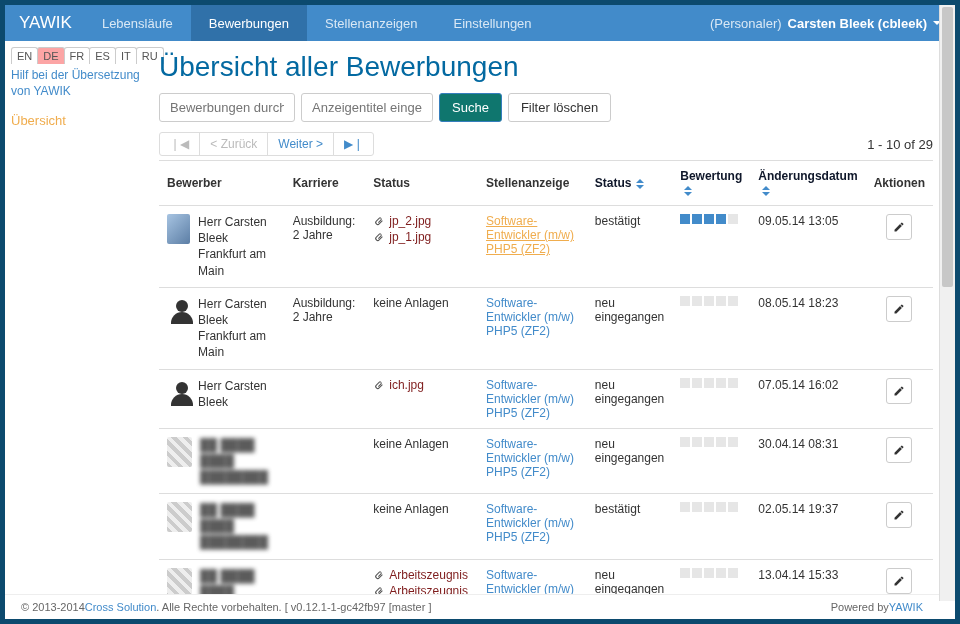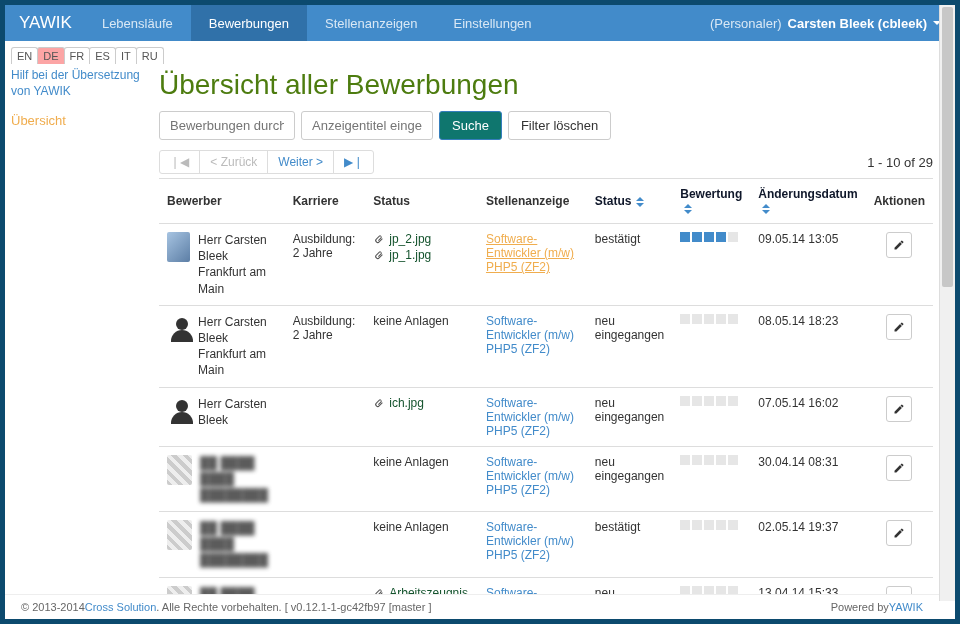--- a/index.html
+++ b/index.html
@@ -22,21 +22,21 @@
 
 .below{display:flex}
 .leftcol{width:148px;padding:6px 4px 6px 6px}
 .lang-tabs{display:flex;gap:0;margin-bottom:4px}
 .lang-tabs .lt{border:1px solid #ccc;border-bottom:none;background:#fff;padding:2px 5px;font-size:11px;border-radius:3px 3px 0 0;margin-right:-1px;color:#555}
 .lang-tabs .lt.active{background:#fca5a5}
 .help-link{display:block;font-size:12px;color:#428bca;line-height:1.3;margin-bottom:10px}
 .side-link{display:block;color:#f0ad4e;font-size:13px;padding:4px 0}
 
 .maincol{flex:1;padding:8px 22px 4px 6px}
-h1{font-size:28px;font-weight:400;margin:20px 0 10px 0;color:#4d7c0f}
+h1{font-size:28px;font-weight:400;margin:2px 0 10px 0;color:#0369a1}
 
 
 .toolbar{display:flex;gap:6px;margin-bottom:10px}
 .form-control{border:1px solid #ccc;border-radius:3px;padding:6px 10px;font-size:13px;color:#999;background:#fff}
 .form-control.search{width:136px}
 .form-control.title{width:132px}
 .btn{border:1px solid transparent;border-radius:3px;padding:6px 12px;font-size:13px;cursor:pointer}
 .btn-primary{background:#0f766e;color:#fff;border-color:#357ebd}
 .btn-default{background:#fff;color:#333;border-color:#ccc}
 
@@ -74,21 +74,21 @@
 .avatar.silhouette::before{content:"";position:absolute;left:9px;top:4px;width:12px;height:12px;border-radius:50%;background:#333}
 .avatar.silhouette::after{content:"";position:absolute;left:4px;top:16px;width:22px;height:12px;border-radius:11px 11px 0 0;background:#333}
 .avatar.pixel{background:repeating-linear-gradient(45deg,#ccc 0 4px,#eee 4px 8px)}
 .app-cell{display:flex;gap:8px}
 .app-text{line-height:1.35}
 .app-text .line2{color:#333}
 .blur2{filter:blur(2px);opacity:.8}
 
 .attach{display:flex;align-items:center;gap:4px;margin-bottom:2px}
 .attach svg{width:12px;height:12px;fill:#555}
-.attach a{color:#14532d}
+.attach a{color:#7f1d1d}
 .noattach{color:#333}
 
 .job-link{color:#428bca}
 .job-link.highlight{color:#f0ad4e;text-decoration:underline}
 
 .rating{display:flex;gap:2px}
 .rating .sq{width:10px;height:10px;background:#e6e6e6}
 .rating .sq.on{background:#428bca}
 
 .edit-btn{width:26px;height:26px;border:1px solid #ccc;border-radius:3px;background:#fff;display:inline-flex;align-items:center;justify-content:center}

